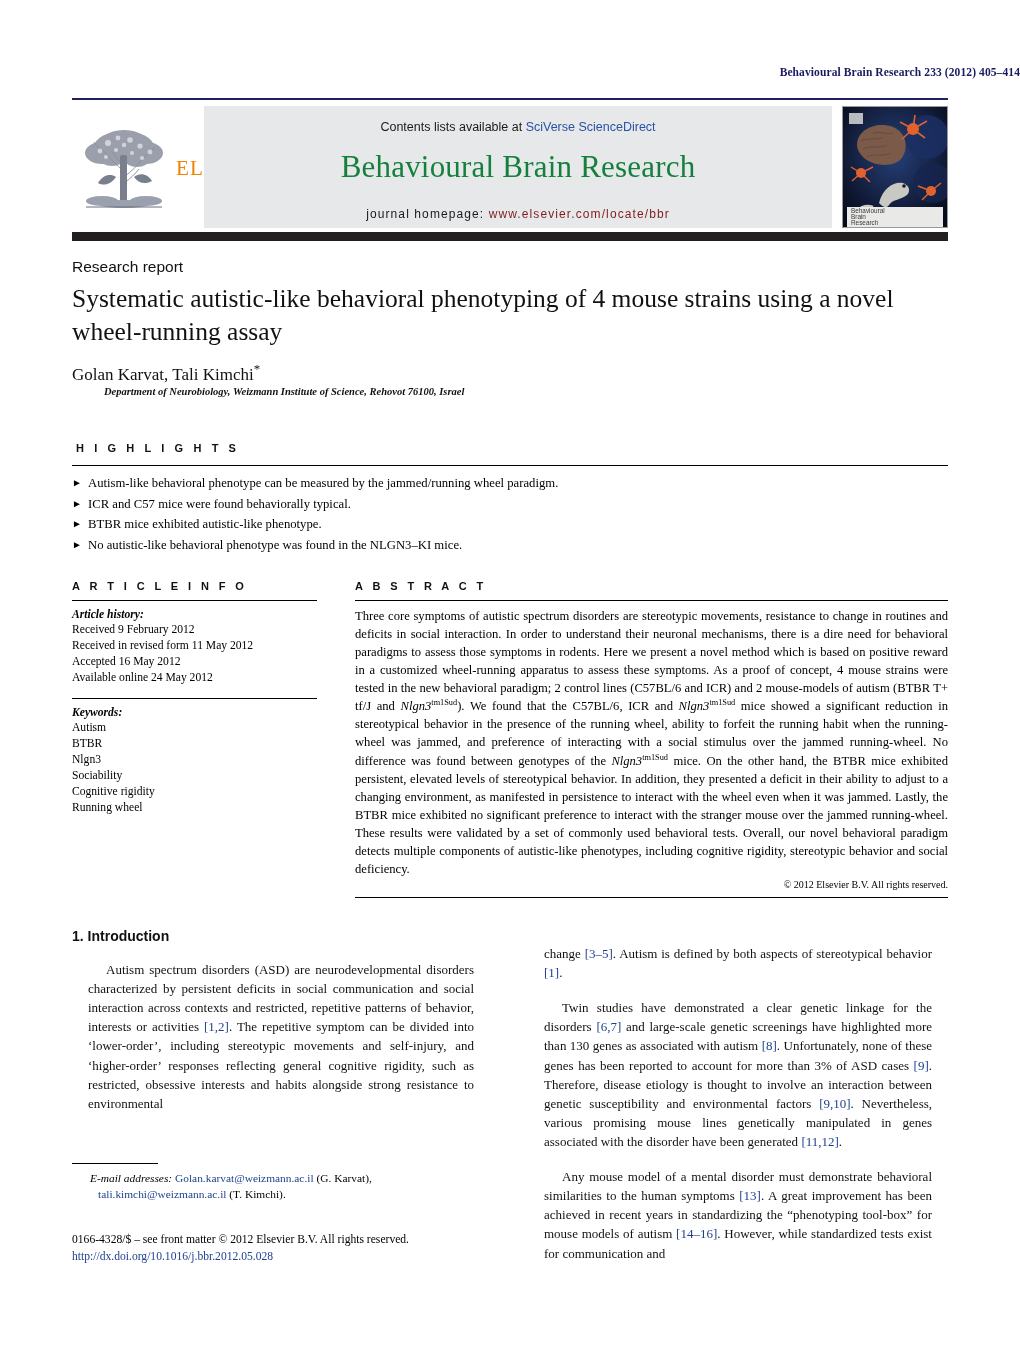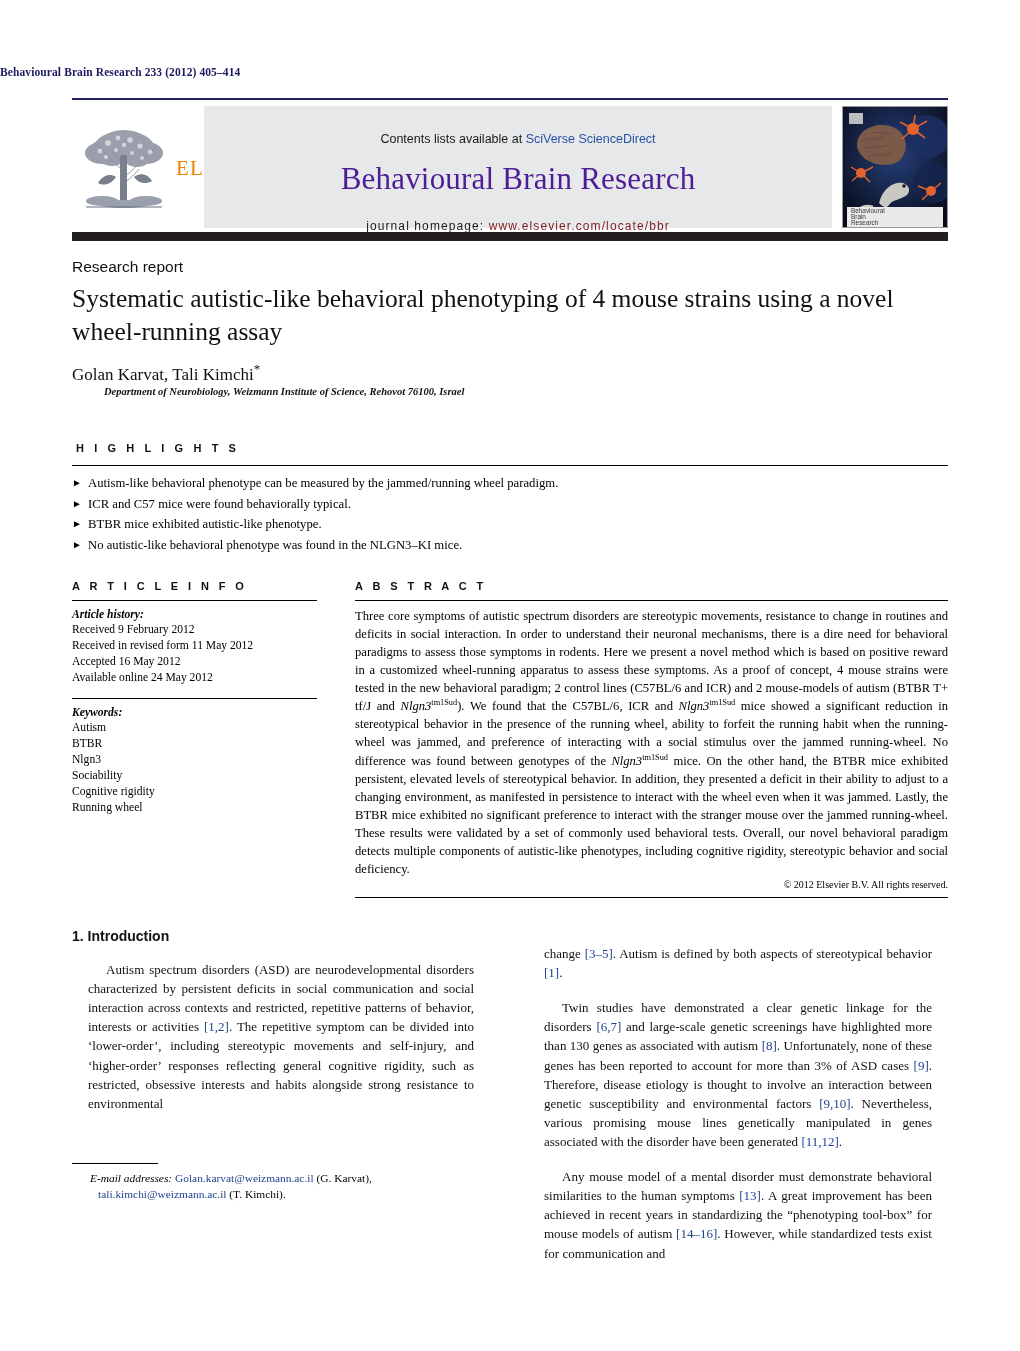--- a/index.html
+++ b/index.html
@@ -20,21 +20,21 @@
     left: 0; top: 0;
     width: 1020px;
     height: 1351px;
   }
 
   
   .running-head {
     position: absolute;
     left: 0; top: 66px;
     width: 1020px;
-    text-align: left;
+    text-align: right;
     font-size: 11.5px;
     font-weight: bold;
     color: #1a1a60;
     letter-spacing: .1px;
   }
 
   
   .masthead {
     position: absolute;
     left: 72px; top: 98px;
@@ -73,28 +73,28 @@
     flex: 1 1 auto;
     background: #e7e8ea;
     margin: 0 10px 0 8px;
     position: relative;
   }
   .contents-line {
     text-align: center;
     font-family: "Liberation Sans", sans-serif;
     font-size: 12.5px;
     color: #1a1a1a;
-    padding-top: 26px;
+    padding-top: 14px;
   }
   .contents-line .sd { color: #2952a3; }
   .journal-name {
     text-align: center;
     font-family: "Liberation Serif", serif;
     font-size: 31px;
-    color: #4c1d95;
+    color: #15803d;
     margin-top: 15px;
     letter-spacing: .2px;
   }
   .homepage-line {
     text-align: center;
     font-family: "Liberation Sans", sans-serif;
     font-size: 12px;
     color: #1a1a1a;
     letter-spacing: 1.1px;
     margin-top: 22px;
@@ -489,14 +489,18 @@
   <div class="col-right">
     <p class="body-p noindent"><span>change </span><span class="ref">[3–5]</span><span>. Autism is defined by both aspects of stereotypical behavior </span><span class="ref">[1]</span><span>.</span></p>
     <p class="body-p"><span>Twin studies have demonstrated a clear genetic linkage for the disorders </span><span class="ref">[6,7]</span><span> and large-scale genetic screenings have highlighted more than 130 genes as associated with autism </span><span class="ref">[8]</span><span>. Unfortunately, none of these genes has been reported to account for more than 3% of ASD cases </span><span class="ref">[9]</span><span>. Therefore, disease etiology is thought to involve an interaction between genetic susceptibility and environmental factors </span><span class="ref">[9,10]</span><span>. Nevertheless, various promising mouse lines genetically manipulated in genes associated with the disorder have been generated </span><span class="ref">[11,12]</span><span>.</span></p>
     <p class="body-p"><span>Any mouse model of a mental disorder must demonstrate behavioral similarities to the human symptoms </span><span class="ref">[13]</span><span>. A great improvement has been achieved in recent years in standardizing the “phenotyping tool-box” for mouse models of autism </span><span class="ref">[14–16]</span><span>. However, while standardized tests exist for communication and</span></p>
   </div>
 
   <div class="foot-rule"></div>
   <div class="footnote">
     <div class="ind2"><span class="ital">E-mail addresses:</span> <span class="mailto">Golan.karvat@weizmann.ac.il</span><span> (G. Karvat),</span> <span class="mailto">tali.kimchi@weizmann.ac.il</span><span> (T. Kimchi).</span></div>
   </div>
+  <div class="imprint">
+    <div>0166-4328/$ – see front matter © 2012 Elsevier B.V. All rights reserved.</div>
+    <div class="doi">http://dx.doi.org/10.1016/j.bbr.2012.05.028</div>
+  </div>
 
 </div>
 
 </body></html>

